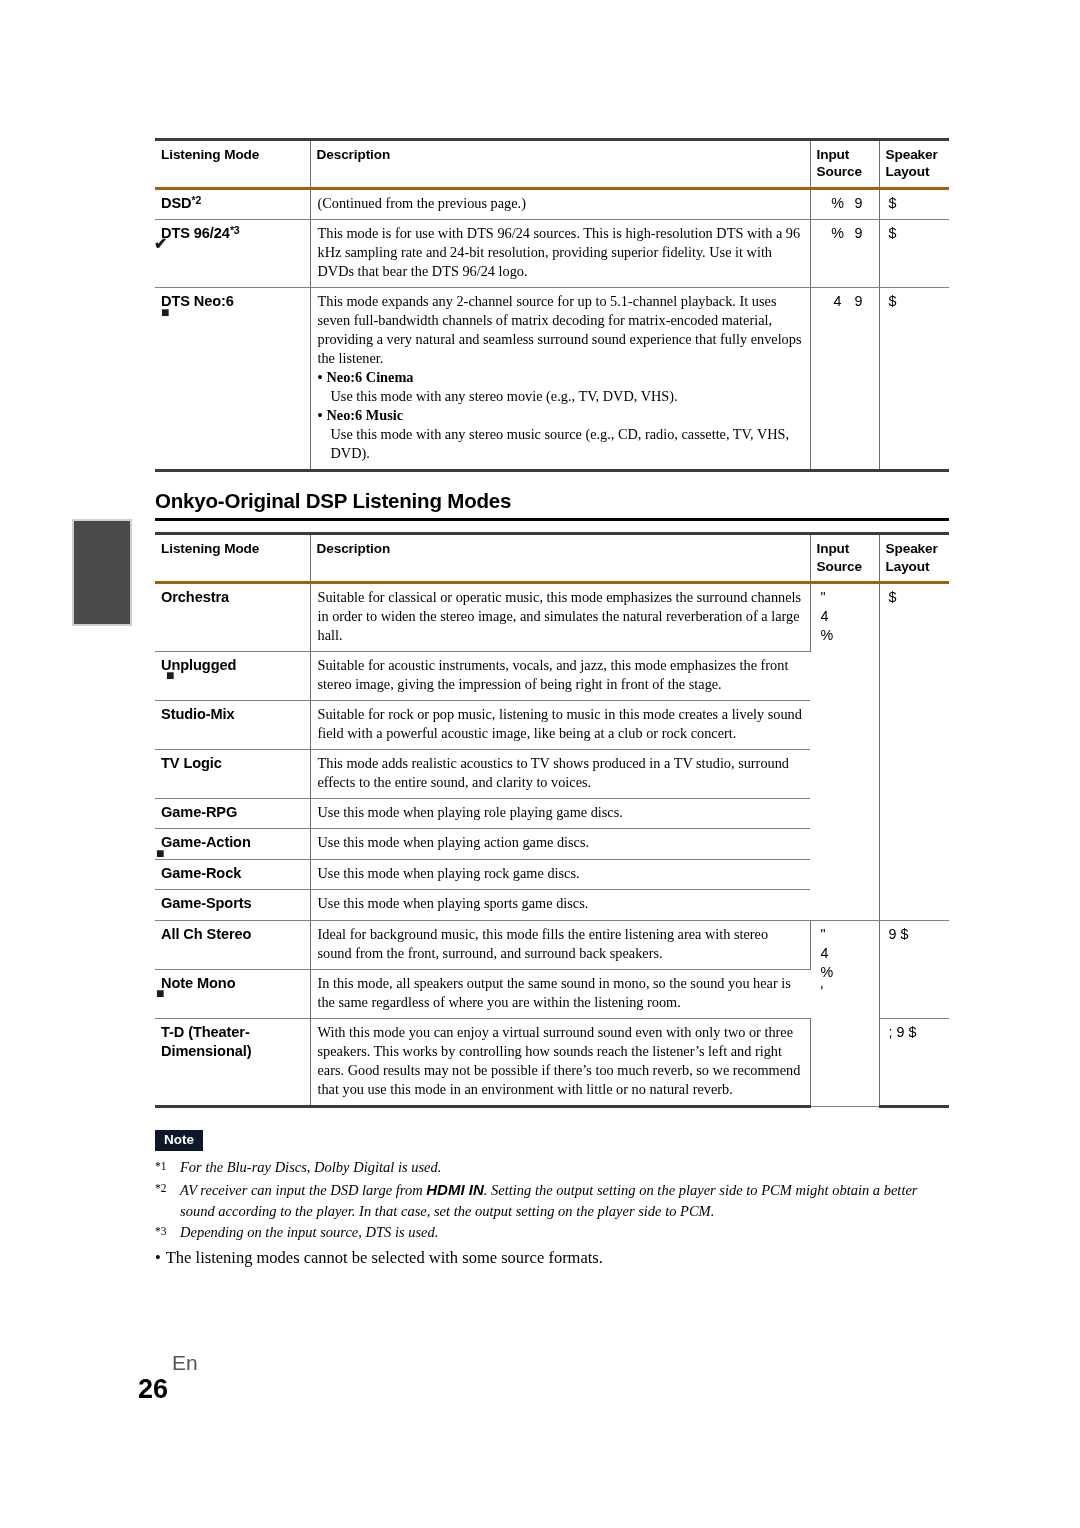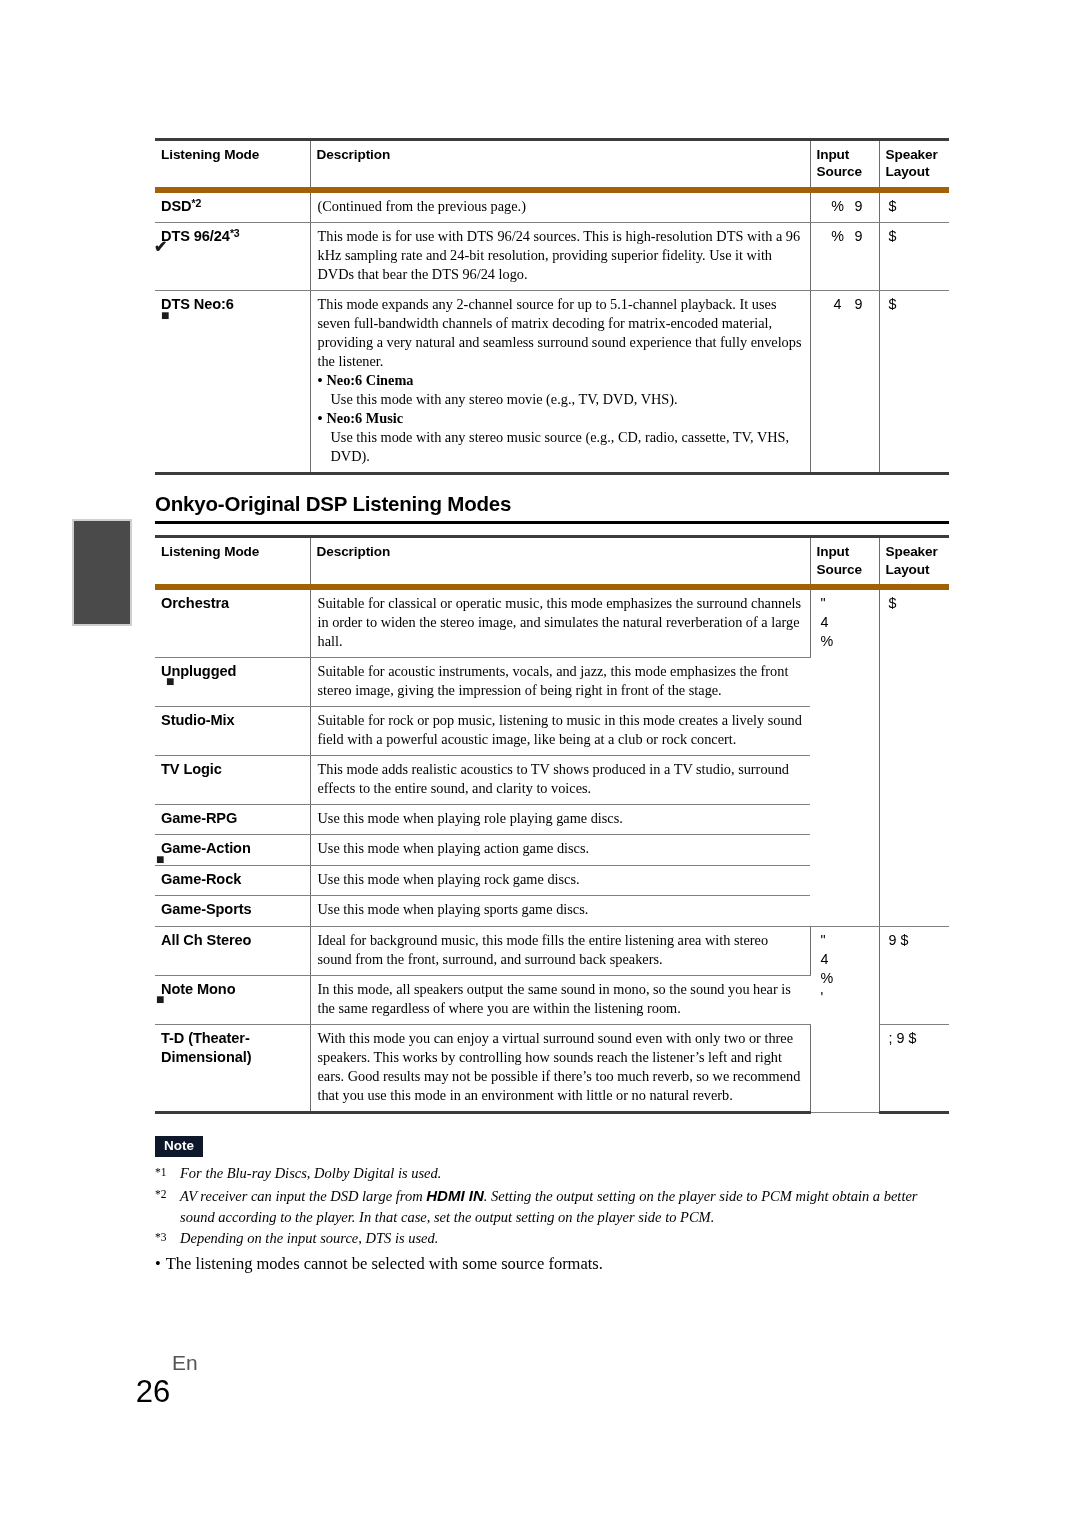--- a/index.html
+++ b/index.html
@@ -44,22 +44,22 @@
     line-height: 1;
   }
   .folio .lang {
     font-size: 21px;
     color: #555;
     font-weight: 400;
     letter-spacing: .2px;
     text-align: right;
   }
   .folio .num {
-    font-size: 31px;
-    font-weight: 400;
+    font-size: 27px;
+    font-weight: 700;
     color: #000;
     margin-top: 3px;
   }
 
   
   .content {
     position: absolute;
     left: 155px;
     top: 138px;
     width: 794px;
@@ -92,21 +92,21 @@
   table.lm col.c-spk   { width: 70px;  }
 
   table.lm thead th {
     font-family: "Liberation Sans", sans-serif;
     font-weight: 700;
     font-size: 13.6px;
     text-align: left;
     vertical-align: top;
     padding: 5px 6px 6px 6px;
     border-top: 3.5px solid #3c3c3c;
-    border-bottom: 6px solid #a16207;
+    border-bottom: 3px solid #a16207;
     border-right: 1px solid #6d6d6d;
     line-height: 1.28;
     letter-spacing: -0.1px;
   }
   table.lm thead th:last-child { border-right: none; }
   table.lm thead th.two-line span { display: block; }
 
   table.lm tbody td {
     vertical-align: top;
     border-bottom: 1.6px solid #808080;

